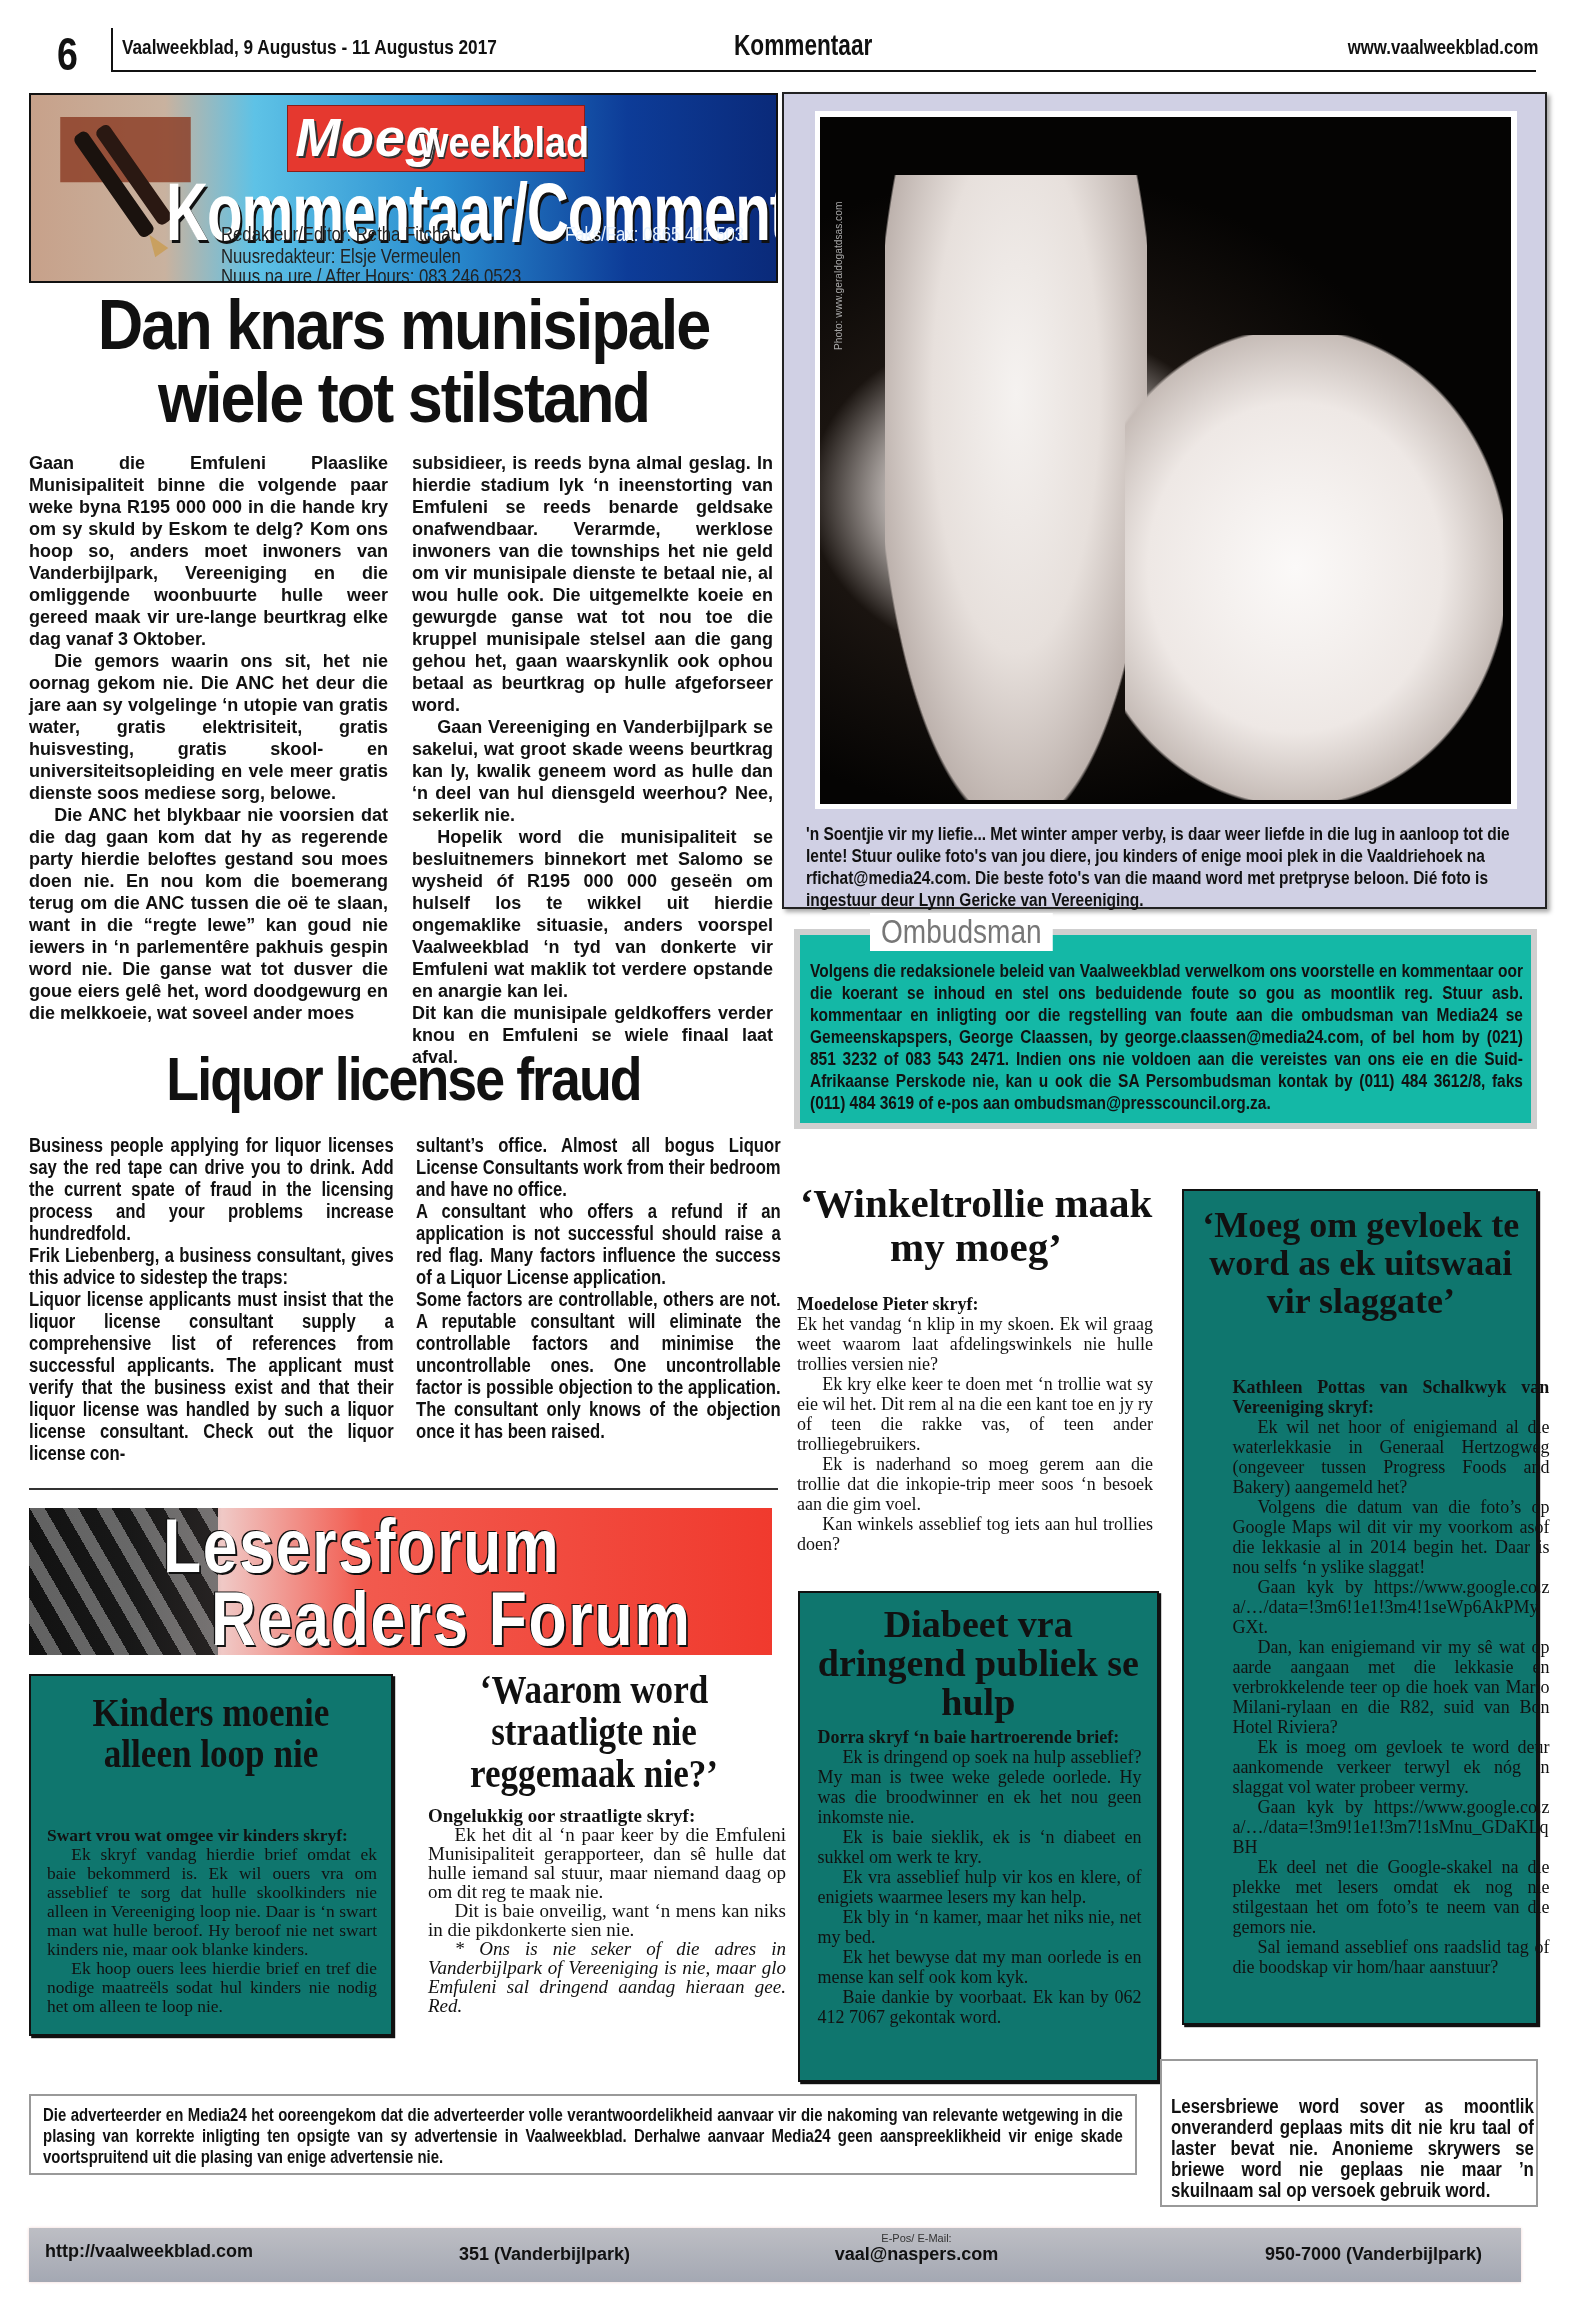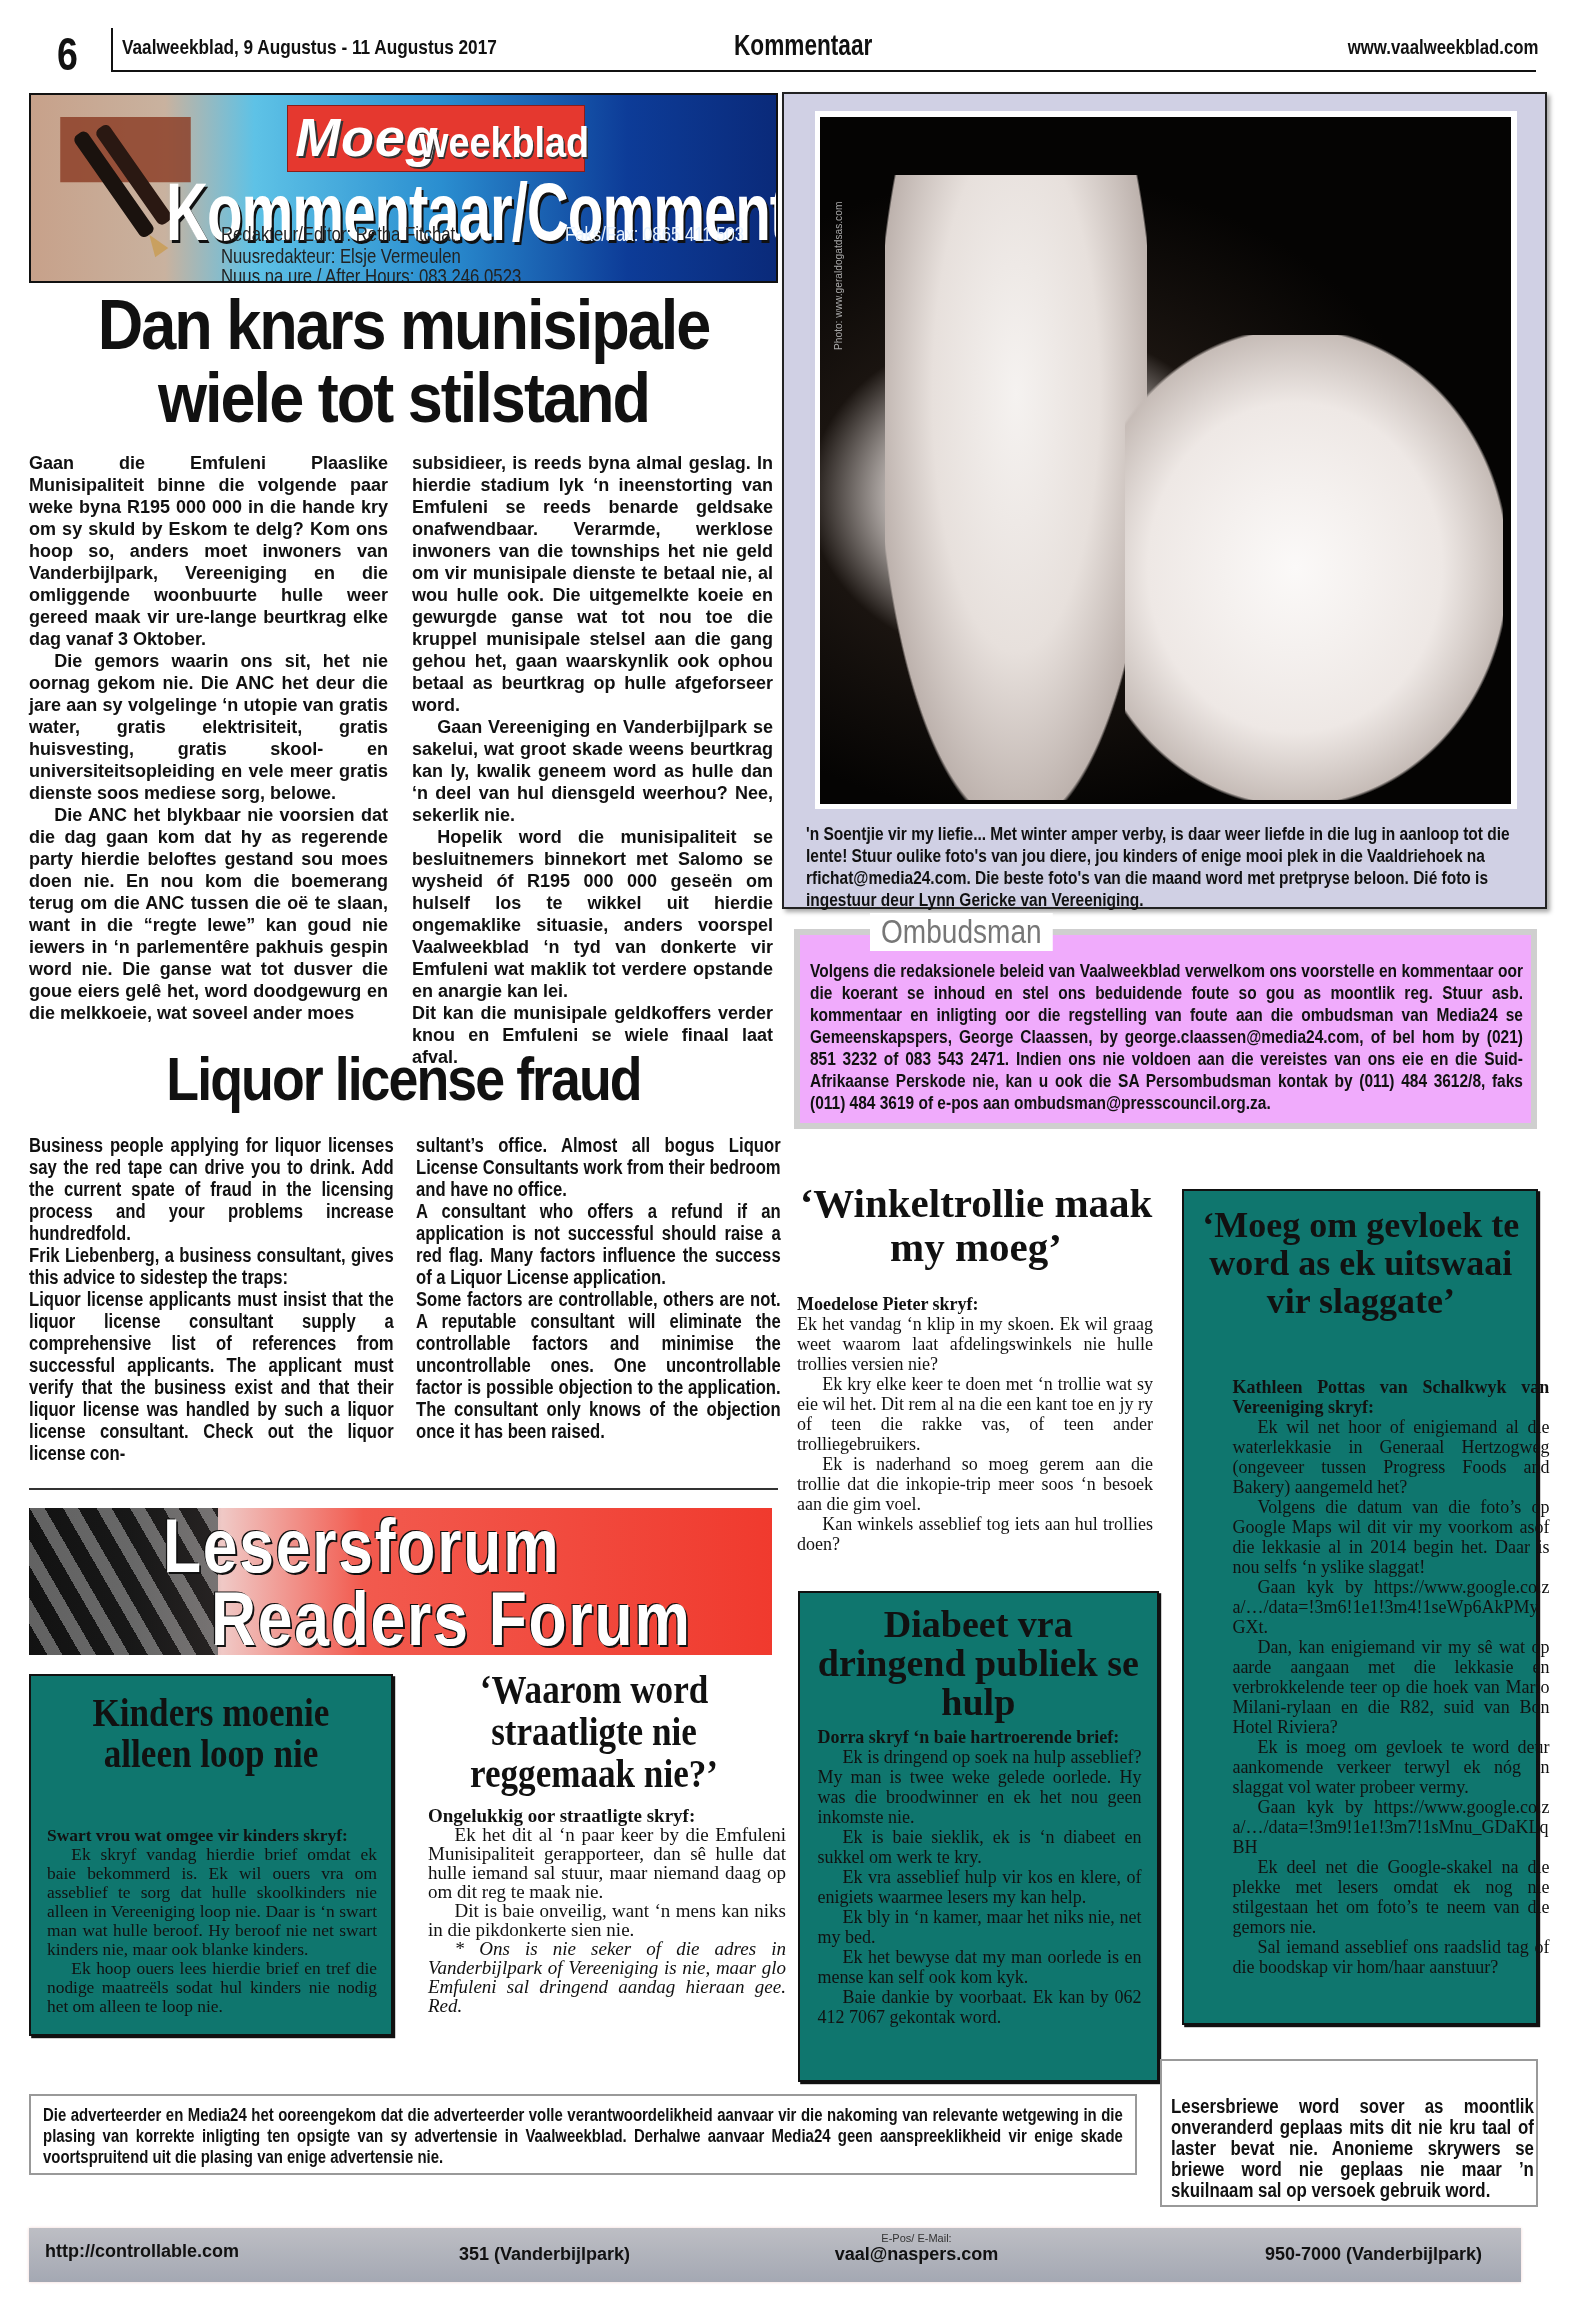--- a/index.html
+++ b/index.html
@@ -35,21 +35,21 @@
   
   .photo-box{left:782px;top:92px;width:765px;height:817px;background:#d0d0e4;border:2.2px solid #222;box-shadow:2.9px 2.9px 4.4px rgba(0,0,0,.35);}
   .photo-frame{left:30.5px;top:17.4px;width:702px;height:698px;background:#fff;padding:5.8px;}
   .photo{width:100%;height:100%;background:radial-gradient(ellipse at 30% 55%,#e8e4e2 0%,#d4cdca 18%,#1a1410 32%,#050403 60%),#050403;position:relative;overflow:hidden;}
   .dog1{position:absolute;left:65px;top:58px;width:262px;height:625px;background:radial-gradient(ellipse at 50% 35%,#f5f2f0 0%,#e7e0dc 45%,#bdb2ad 75%,transparent 76%);}
   .dog2{position:absolute;left:305px;top:218px;width:378px;height:465px;background:radial-gradient(ellipse at 45% 50%,#fbf9f8 0%,#eee8e5 50%,#c6bcb7 72%,transparent 73%);}
   .photo-credit{position:absolute;left:13px;top:233px;font-size:10.2px;color:#aaa;transform:rotate(-90deg);transform-origin:left top;white-space:nowrap;}
   .photo-caption{left:22px;top:729px;width:720px;font-size:18px;line-height:22px;font-weight:bold;transform:scaleX(0.86);transform-origin:left;width:836px;}
 
   
-  .omb{left:794px;top:929px;width:743px;height:200px;border:6.5px solid #cfcfcf;background:#f0abfc;}
+  .omb{left:794px;top:929px;width:743px;height:200px;border:6.5px solid #cfcfcf;background:#14b8a6;}
   .omb-title{left:70px;top:-22px;font-size:33px;color:#777;background:#fff;padding:0 13px;transform:scaleX(0.85);transform-origin:left;}
   .omb-text{left:10.2px;top:25px;width:829px;font-size:18px;line-height:22px;font-weight:bold;text-align:justify;transform:scaleX(0.86);transform-origin:left;}
 
   
   .box-black{border:2.2px solid #111;box-shadow:2.2px 2.2px 0 #111;background:#0f766e;}
   .readers-banner{left:29px;top:1508px;width:743px;height:147px;background:linear-gradient(90deg,#1c1c1c 0%,#555 14%,#f0c9c6 26%,#f25a4e 45%,#f03a2e 100%);overflow:hidden;}
   .keys{position:absolute;left:0;top:0;width:189px;height:147px;background:repeating-linear-gradient(60deg,#111 0 16px,#6a6a6a 16px 29px);opacity:.9;}
   .rf-line{position:absolute;color:#fff;font-weight:bold;font-size:76px;text-shadow:2.2px 2.2px 0 #111,-1.5px -1.5px 0 #111;transform:scaleX(0.82);transform-origin:left;white-space:nowrap;letter-spacing:2.2px;}
 
   
@@ -198,21 +198,21 @@
 </div>
 
 <div class="abs disc">
   <div class="abs disc-text">Die adverteerder en Media24 het ooreengekom dat die adverteerder volle verantwoordelikheid aanvaar vir die nakoming van relevante wetgewing in die plasing van korrekte inligting ten opsigte  van sy advertensie in Vaalweekblad. Derhalwe aanvaar Media24 geen aanspreeklikheid vir enige skade voortspruitend uit die plasing van enige advertensie nie.</div>
 </div>
 <div class="abs lesers">
   <div class="abs lesers-text">Lesersbriewe word sover as moontlik onveranderd geplaas mits dit nie kru taal of laster bevat nie. Anonieme skrywers se briewe word nie geplaas nie maar ’n skuilnaam sal op versoek gebruik word.</div>
 </div>
 
 <div class="abs footer">
-  <div class="abs foot-txt" style="left:16px;top:13px;">http://controllable.com</div>
+  <div class="abs foot-txt" style="left:16px;top:13px;">http://vaalweekblad.com</div>
   <div class="abs foot-txt" style="left:430px;top:16px;">351 (Vanderbijlpark)</div>
   <div class="abs" style="left:793px;top:4.4px;width:189px;text-align:center;">
     <div style="font-size:11px;color:#333;">E-Pos/ E-Mail:</div>
     <div class="foot-txt">vaal@naspers.com</div>
   </div>
   <div class="abs foot-txt" style="left:1236px;top:16px;">950-7000 (Vanderbijlpark)</div>
 </div>
 
 
 </body></html>

